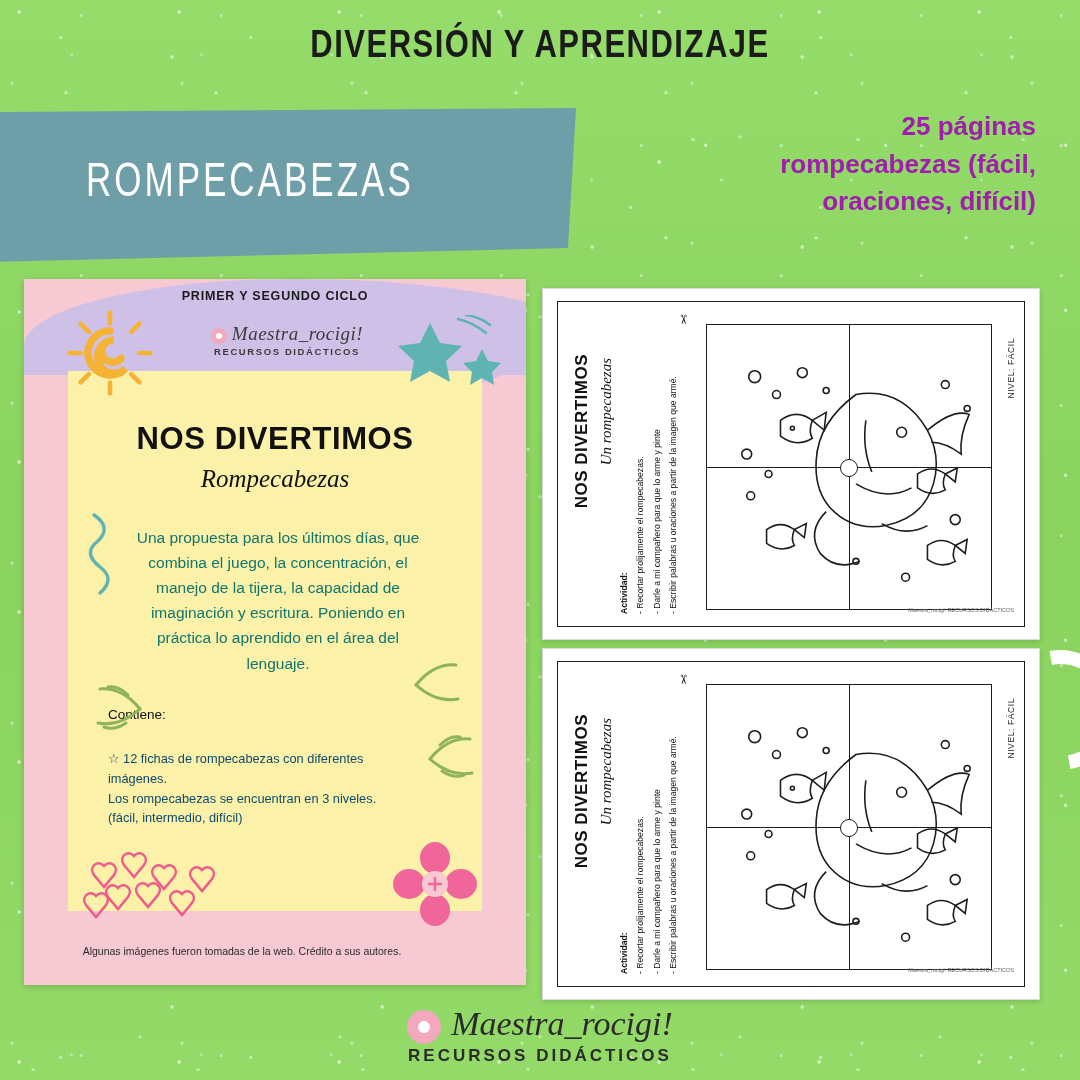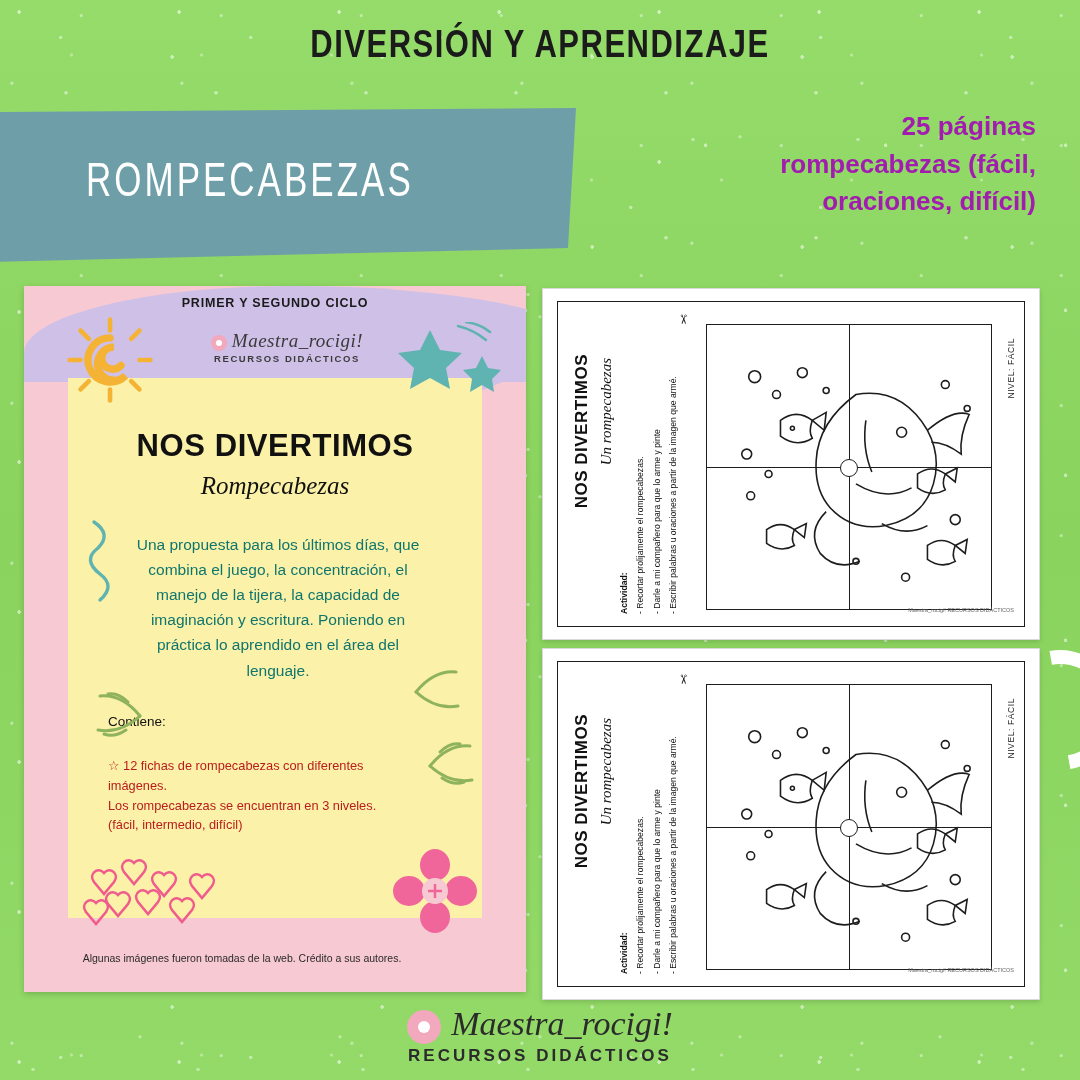--- a/index.html
+++ b/index.html
@@ -52,21 +52,21 @@
     font-family: "Liberation Sans", sans-serif;
   }
   
   #info-block {
     position: absolute; left: 636px; top: 108px; width: 400px;
     text-align: right;
     font-size: 26px; font-weight: bold; color: #a21caf; line-height: 1.45;
   }
   
   #cover-card {
-    position: absolute; left: 24px; top: 286px;
+    position: absolute; left: 24px; top: 279px;
     width: 502px; height: 706px;
     background: #f7c9d2;
     box-shadow: 0 2px 6px rgba(0,0,0,.18);
     overflow: hidden;
   }
   #cover-top-label {
     position: absolute; left: 0; top: 10px; width: 100%;
     text-align: center; font-size: 12.5px; font-weight: bold;
     letter-spacing: .8px; color: #1a1a1a;
   }
@@ -113,21 +113,21 @@
   }
   #cover-para {
     position: absolute; left: 108px; top: 246px; width: 292px;
     text-align: center; font-size: 15.5px; line-height: 1.62; color: #0f766e;
   }
   #cover-contains-label {
     position: absolute; left: 84px; top: 428px; font-size: 13.5px; font-weight: normal; color: #111;
   }
   #cover-list {
     position: absolute; left: 84px; top: 470px; width: 300px;
-    font-size: 12.8px; line-height: 1.55; color: #b91c1c;
+    font-size: 12.8px; line-height: 1.55; color: #0c4a6e;
   }
   #cover-footer {
     position: absolute; left: 0; bottom: 28px; width: 436px; text-align: center;
     font-size: 10.5px; color: #2a2a2a;
   }
   
   #sun { position: absolute; left: 40px; top: 28px; width: 92px; height: 92px; }
   
   #stars { position: absolute; left: 360px; top: 36px; width: 130px; height: 80px; }
   

